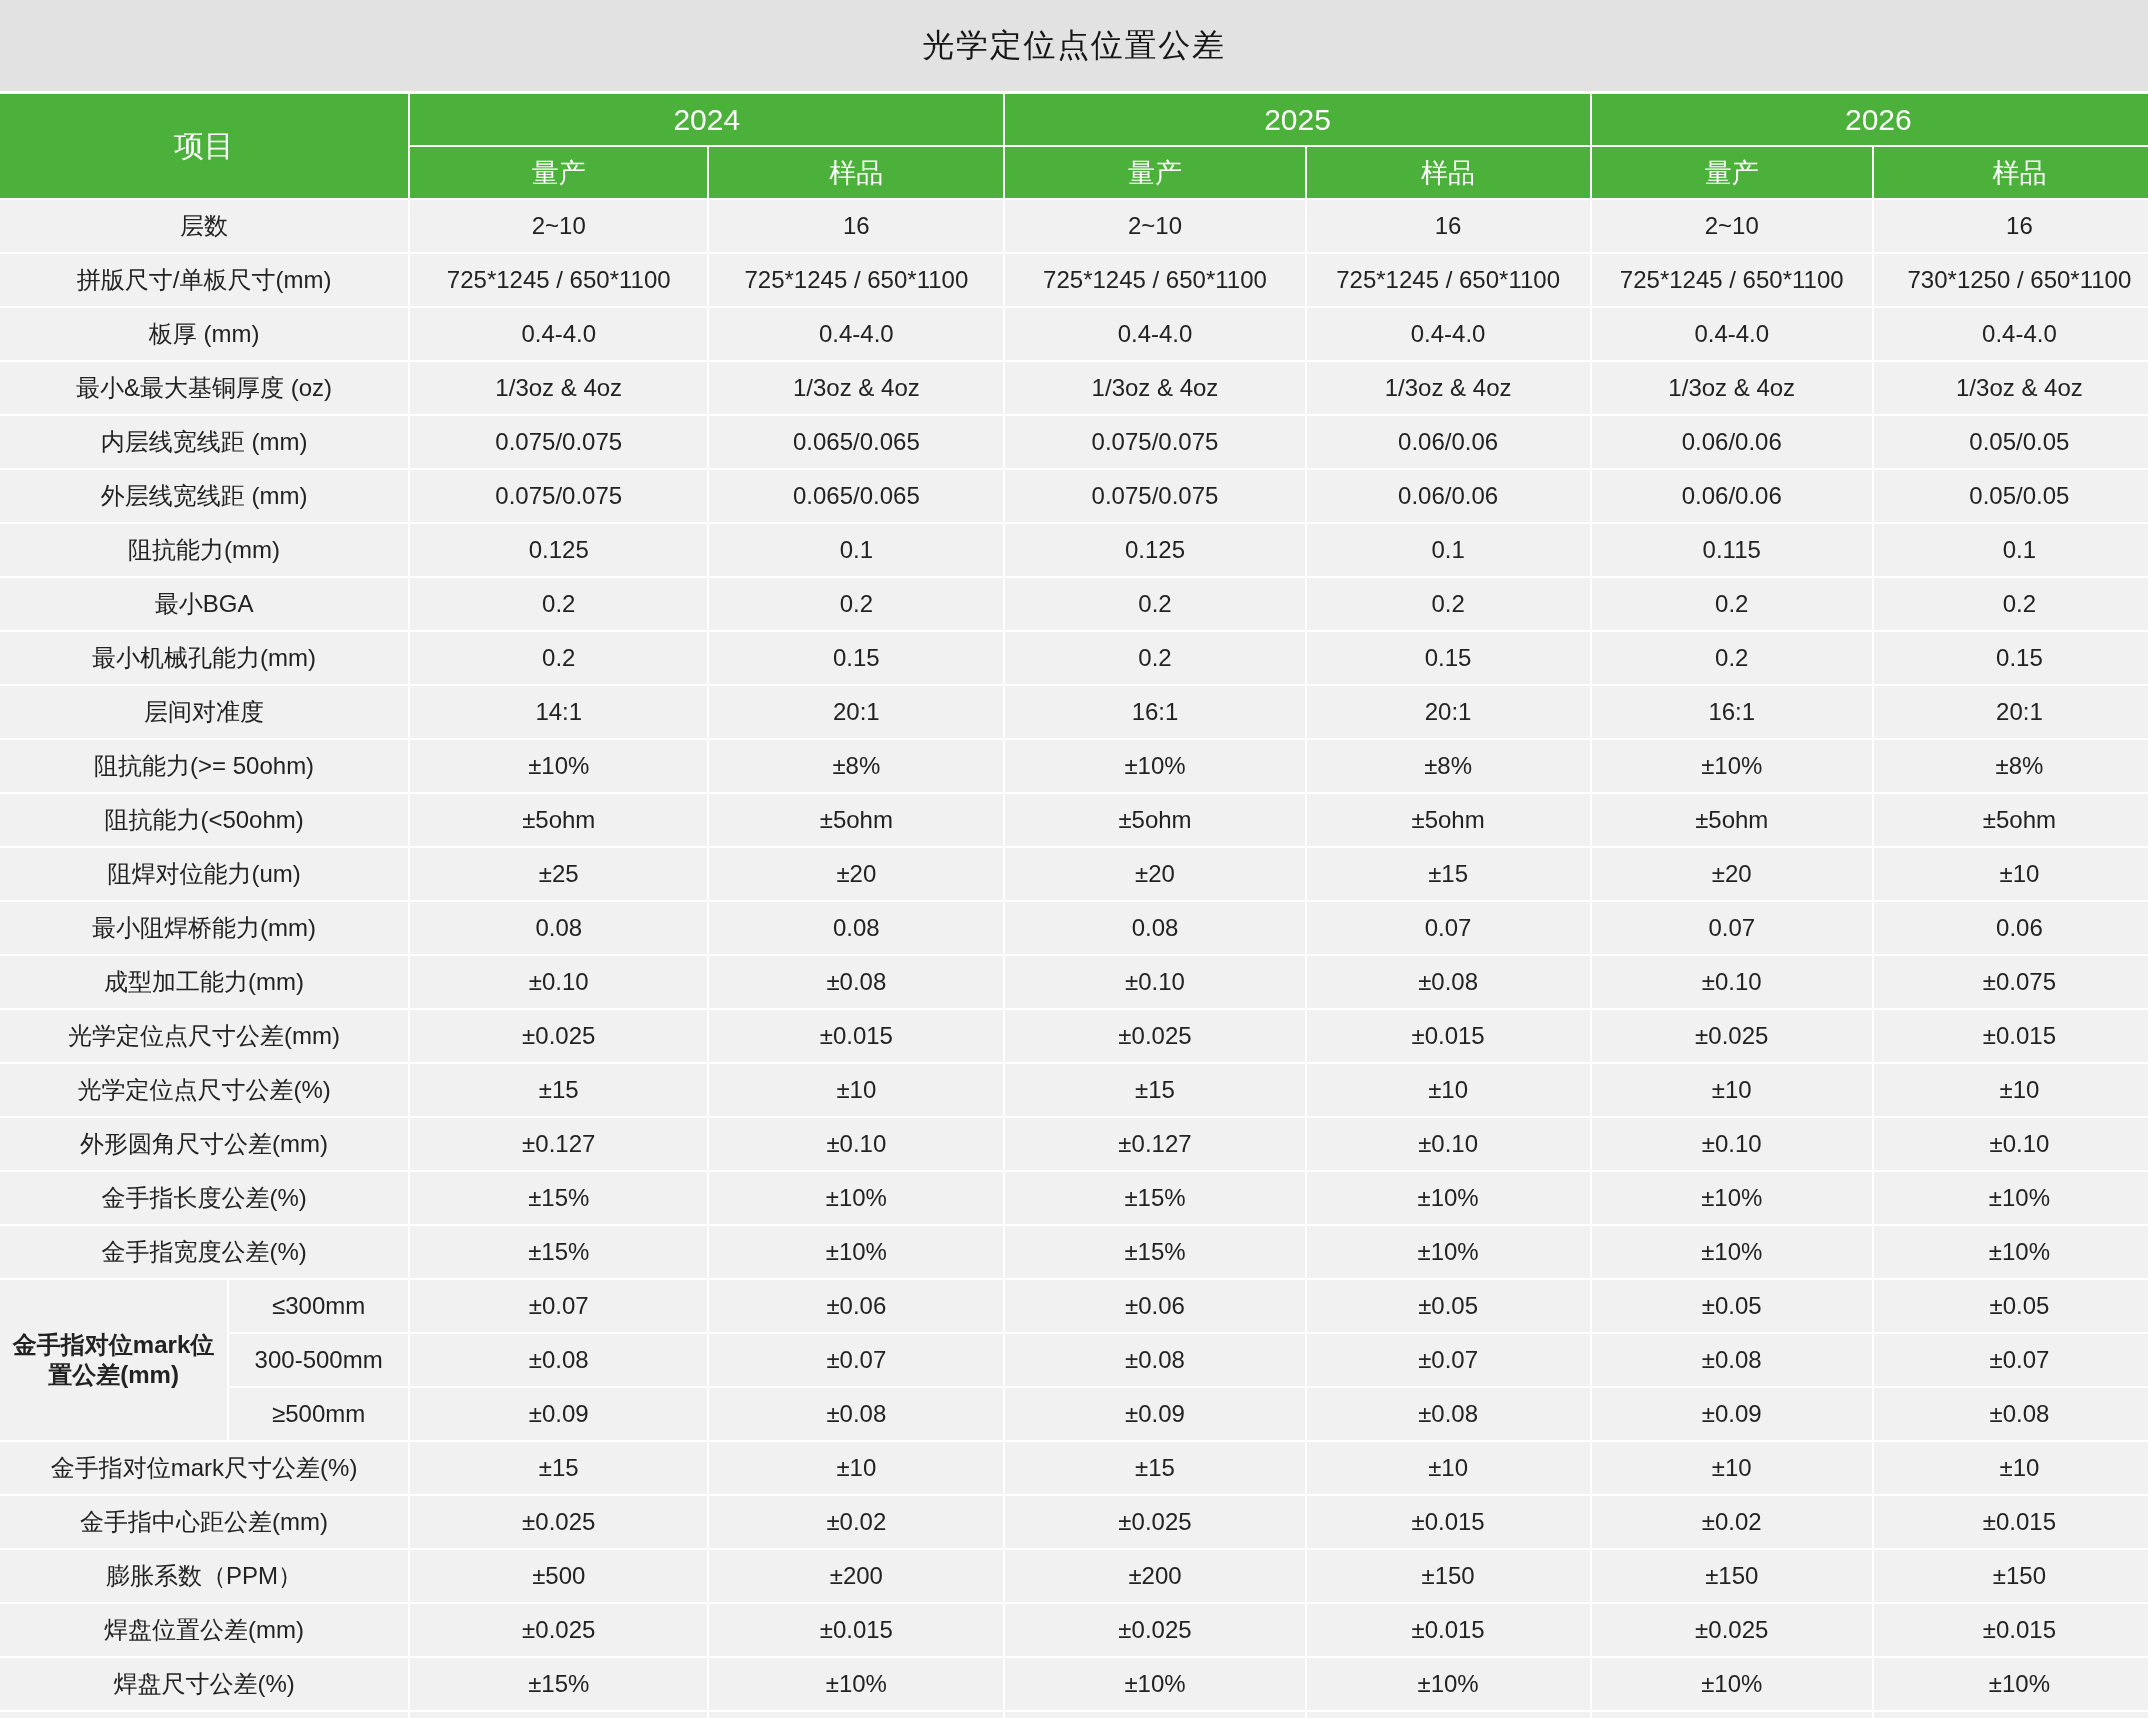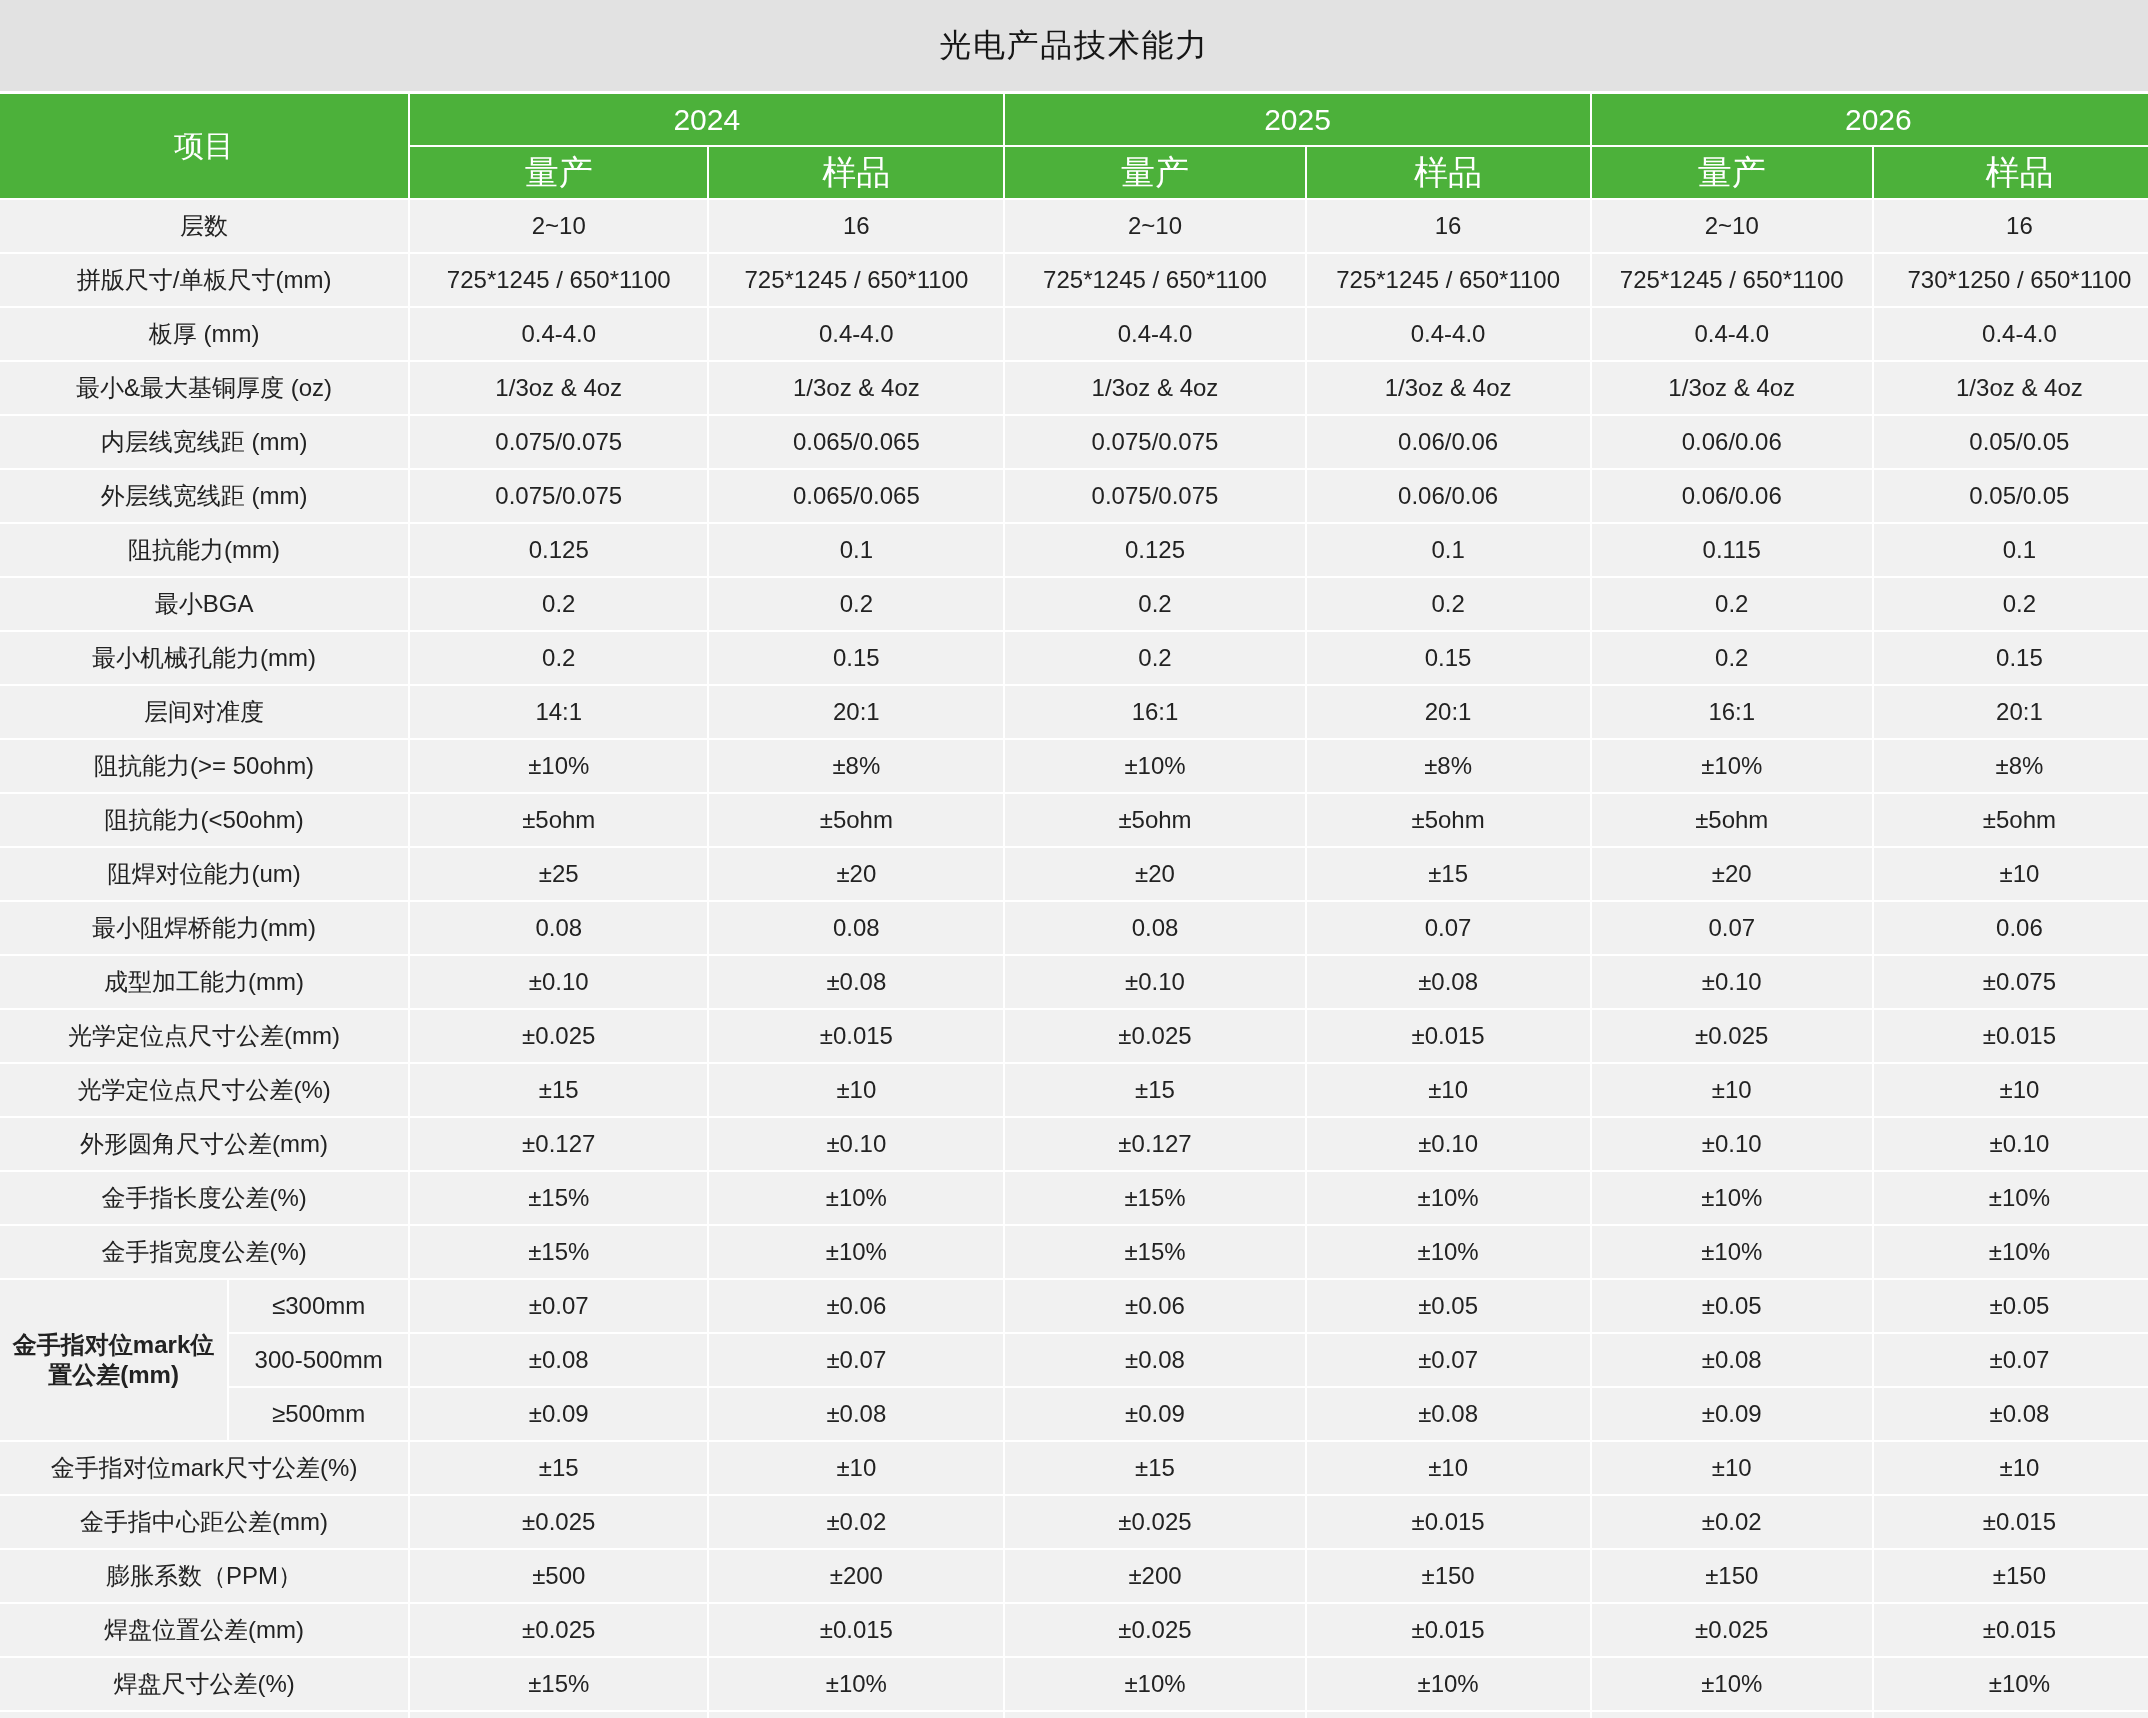--- a/index.html
+++ b/index.html
@@ -36,21 +36,21 @@
     white-space:nowrap;
   }
   .cap-table th:last-child,.cap-table td:last-child{border-right:none;padding-left:22px;}
 
   .cap-table thead th{
     background:#4cb13a;
     color:#ffffff;
     font-weight:400;
   }
   .cap-table tr.year-row th{height:53px;font-size:30px;}
-  .cap-table tr.subcol-row th{height:53px;font-size:34px;}
+  .cap-table tr.subcol-row th{height:53px;font-size:27px;}
   .cap-table th.item-head{font-size:28.5px;}
 
   .cap-table tbody td{
     background:#f1f1f1;
     color:#222222;
     font-size:24px;
     height:54px;
     font-weight:400;
   }
   .cap-table td.group-label{
@@ -60,21 +60,21 @@
     font-weight:bold;
   }
   .cap-table tr.partial-row td{
     height:15px;
     border-bottom:none;
   }
 </style>
 </head>
 <body>
 
-<div class="title-bar">光电产品技术能力</div>
+<div class="title-bar">光学定位点位置公差</div>
 
 <table class="cap-table">
   <colgroup>
     <col style="width:229px">
     <col style="width:181px">
     <col style="width:299px">
     <col style="width:296px">
     <col style="width:301px">
     <col style="width:285px">
     <col style="width:282px">

